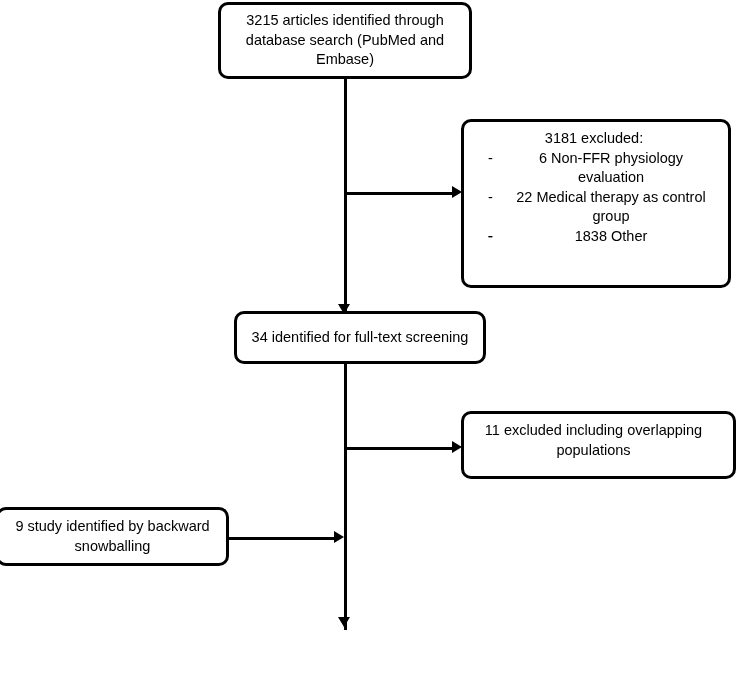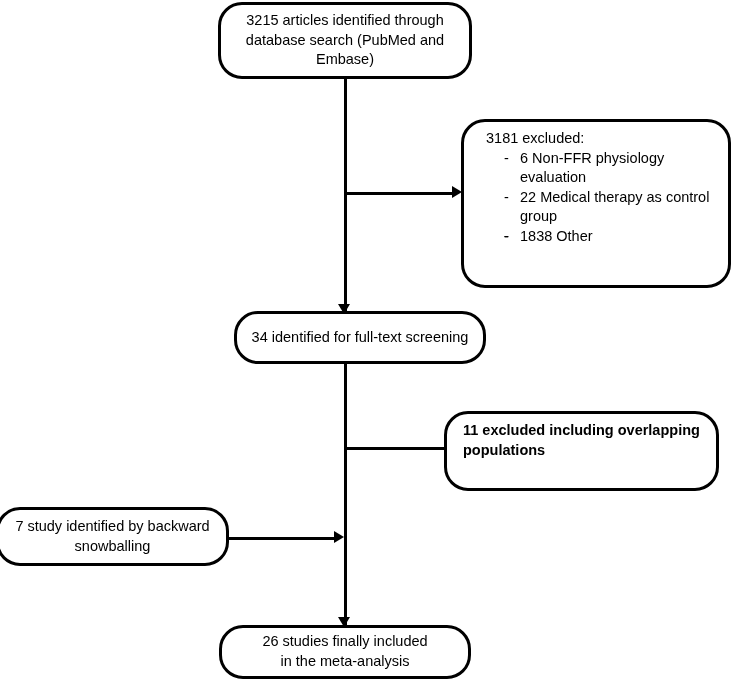--- a/index.html
+++ b/index.html
@@ -15,45 +15,45 @@
     position: relative;
     width: 747px;
     height: 682px;
     background: #ffffff;
     overflow: hidden;
   }
   .node {
     position: absolute;
     box-sizing: border-box;
     border: 3px solid #000000;
-    border-radius: 24px;
+    border-radius: 10px;
     background: #ffffff;
     display: flex;
     align-items: center;
     justify-content: center;
     text-align: center;
     font-size: 14.5px;
     line-height: 1.35;
     color: #000000;
     padding: 4px 10px;
   }
   .node.left-align {
     display: block;
-    text-align: left;
-    padding: 7px 10px 7px 16px;
+    text-align: center;
+    padding: 7px 10px 7px 0;
   }
   .node-text {
     display: block;
     white-space: pre-line;
   }
   
   #node-identified   { left: 218px; top: 2px;   width: 254px; height: 77px; }
   #node-excluded1    { left: 461px; top: 119px; width: 270px; height: 169px; }
   #node-fulltext     { left: 234px; top: 311px; width: 252px; height: 53px; }
-  #node-excluded2    { left: 444px; top: 411px; width: 275px; height: 80px; font-weight: bold; }
+  #node-excluded2    { left: 461px; top: 411px; width: 275px; height: 68px; }
   #node-snowball     { left: -4px;  top: 507px; width: 233px; height: 59px; }
   #node-included     { left: 219px; top: 625px; width: 252px; height: 54px; }
 
   
   .excl-head {
     font-size: 14.5px;
     line-height: 1.3;
     margin: 0 0 1px 6px;
   }
   .excl-list {
@@ -163,25 +163,21 @@
 
   <div class="hline" id="branch-2"></div>
   <div class="arrow-right" id="branch-2-tip"></div>
 
   <div class="node left-align" id="node-excluded2">
     <span class="node-text">  11 excluded including overlapping
 populations</span>
   </div>
 
   <div class="node" id="node-snowball">
-    <span class="node-text">7 study identified by backward
+    <span class="node-text">9 study identified by backward
 snowballing</span>
   </div>
 
   <div class="hline" id="branch-3"></div>
   <div class="arrow-right" id="branch-3-tip"></div>
 
-  <div class="node" id="node-included">
-    <span class="node-text">26 studies finally included
-in the meta-analysis</span>
-  </div>
 
 </div>
 
 </body></html>

